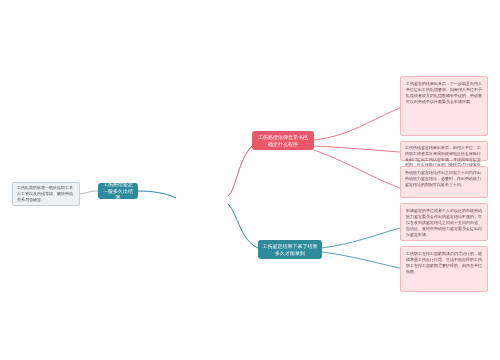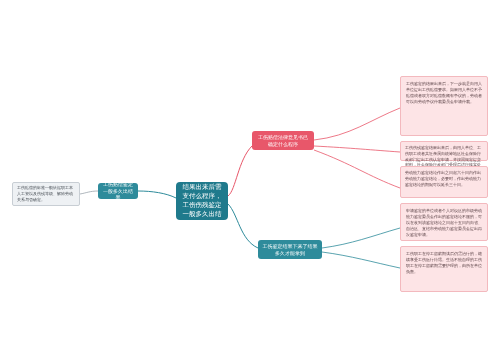--- a/index.html
+++ b/index.html
@@ -115,23 +115,20 @@
     <path d="M 98 191 C 90 191 86 193 80 194" stroke="#9aa3ab" stroke-width="0.8" fill="none"></path>
 
     <path d="M 314 140 C 350 136 370 120 400 108" stroke="#e8576a" stroke-width="0.8" fill="none"></path>
     <path d="M 314 146 C 352 148 372 150 400 152" stroke="#e8576a" stroke-width="0.8" fill="none"></path>
     <path d="M 314 150 C 352 164 368 176 400 188" stroke="#e8576a" stroke-width="0.8" fill="none"></path>
 
     <path d="M 322 248 C 352 244 372 236 400 228" stroke="#2e8b9b" stroke-width="0.8" fill="none"></path>
     <path d="M 322 252 C 352 256 372 262 400 268" stroke="#2e8b9b" stroke-width="0.8" fill="none"></path>
   </svg>
 
-  <div class="node node-root" style="left:176px; top:182px; width:52px; height:38px;">
-    <span>工伤伤残鉴定结果出来后需支付么程序，工伤伤残鉴定一般多久出结果</span>
-  </div>
 
   <div class="node node-branch-red" style="left:252px; top:131px; width:62px; height:19px;">
     <span>工伤赔偿法律意见书已确定什么程序</span>
   </div>
 
   <div class="node node-branch" style="left:258px; top:240px; width:64px; height:19px;">
     <span>工伤鉴定结果下来了结果多久才能拿到</span>
   </div>
 
   <div class="node node-branch" style="left:98px; top:183px; width:40px; height:16px;">

